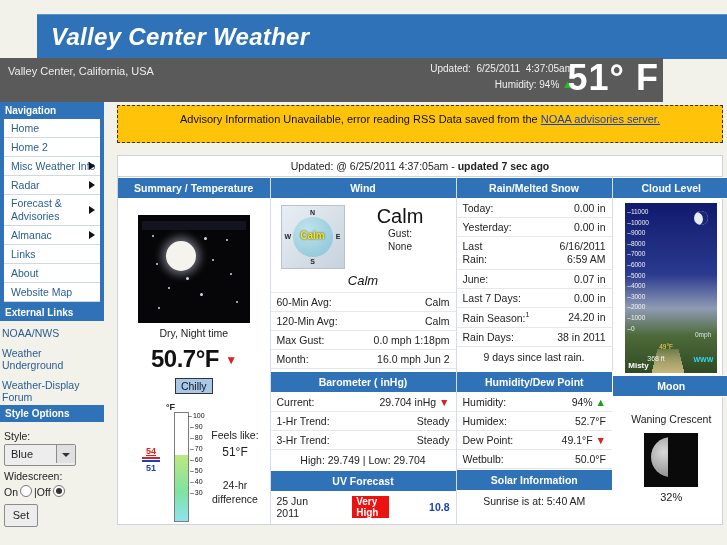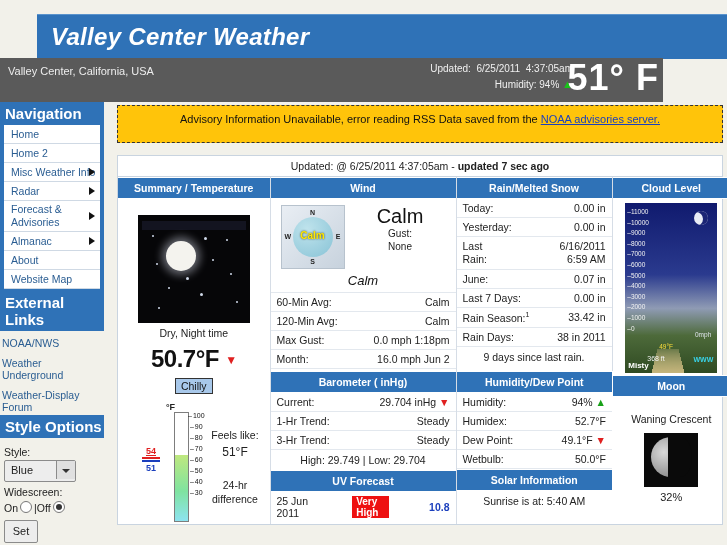--- a/index.html
+++ b/index.html
@@ -40,21 +40,21 @@
   }
   .subbar .bigtemp{
     position:absolute;right:4px;top:-2px;color:#ffffff;
     font-size:36px;font-weight:bold;letter-spacing:1px;line-height:44px;
   }
   .uparrow{color:#18c418;font-size:11px;}
 
   
   .sidebar{position:absolute;left:0;top:102px;width:104px;}
   .navhdr{
-    background:#2f72b7;color:#fff;font-weight:bold;font-size:15px;
+    background:#2f72b7;color:#fff;font-weight:bold;font-size:10px;
     padding:3px 0 3px 5px;
   }
   .navbox{border-left:2px solid #2f72b7;border-right:2px solid #2f72b7;
           background:#2f72b7;padding:0 2px 2px 2px;}
   .navitem{
     background:#ffffff;color:#2a5d92;font-size:10.5px;
     padding:3px 4px 3px 7px;border-bottom:1px solid #cfd9e4;
     position:relative;cursor:pointer;
   }
   .navitem.two{padding-top:2px;padding-bottom:2px;line-height:13px;}
@@ -254,20 +254,23 @@
         <span>Radar</span>
         <span class="arrow"></span>
       </div>
       <div class="navitem two">
         <span>Forecast &amp; Advisories</span>
         <span class="arrow"></span>
       </div>
       <div class="navitem">
         <span>Almanac</span>
         <span class="arrow"></span>
+      </div>
+      <div class="navitem">
+        <span>Links</span>
       </div>
       <div class="navitem">
         <span>About</span>
       </div>
       <div class="navitem">
         <span>Website Map</span>
       </div>
     </div>
 
     <div class="navhdr">External Links</div>
@@ -427,21 +430,21 @@
               <div class="row">
                 <span class="lbl">June:</span>
                 <span class="val">0.07 in</span>
               </div>
               <div class="row">
                 <span class="lbl">Last 7 Days:</span>
                 <span class="val">0.00 in</span>
               </div>
               <div class="row">
                 <span class="lbl"><span>Rain Season:</span><sup>1</sup></span>
-                <span class="val">33.42 in</span>
+                <span class="val">24.20 in</span>
               </div>
               <div class="row">
                 <span class="lbl">Rain Days:</span>
                 <span class="val">38 in 2011</span>
               </div>
               <div class="rowfull">9 days since last rain.</div>
             </div>
           </td>
 
           <td class="cell" rowspan="2">

